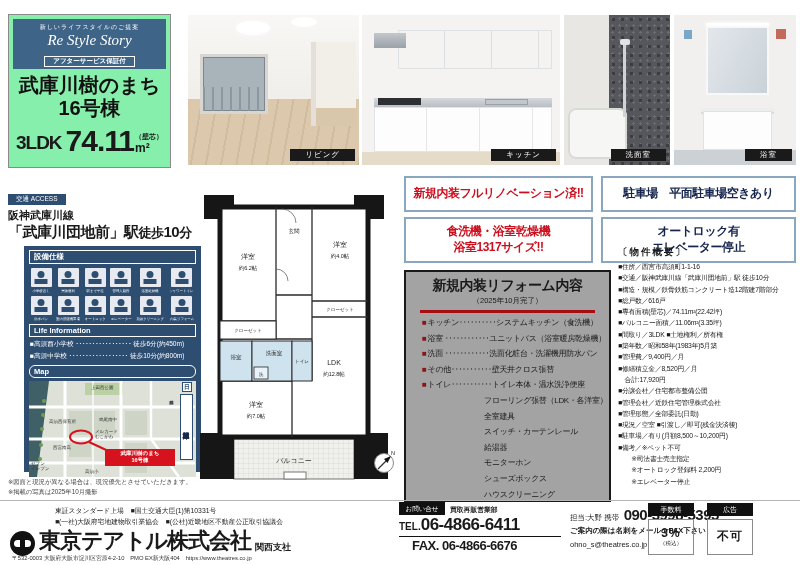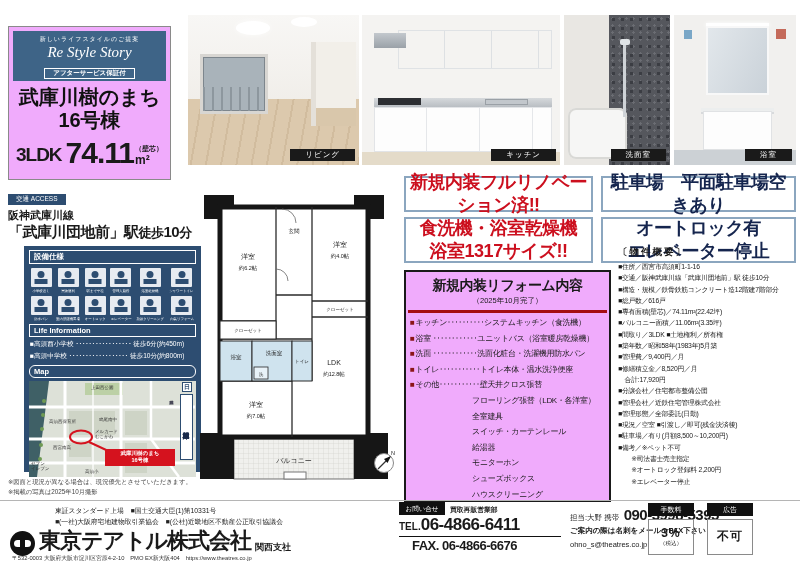--- a/index.html
+++ b/index.html
@@ -1,21 +1,21 @@
 <!DOCTYPE html>
 <html><head>
 <meta charset="utf-8">
 <style>
   html,body{margin:0;padding:0;background:#888;}
   #page{position:relative;width:800px;height:565px;background:#fff;margin:0 auto;
         font-family:"Liberation Sans","DejaVu Sans",sans-serif;color:#1a1a1a;overflow:hidden;}
   *{box-sizing:border-box;}
 
   
-  .head-card{position:absolute;left:8px;top:14px;width:163px;height:154px;background:#f0abfc;border:1px solid #8a8a8a;margin-top:12px;}
+  .head-card{position:absolute;left:8px;top:14px;width:163px;height:154px;background:#86efac;border:1px solid #8a8a8a;}
   .blue-box{height:50px;background:#3e6487;margin:4px;text-align:center;padding-top:4px;color:#fff;}
   .tagline{font-size:6px;letter-spacing:1px;}
   .brand{font-family:"Liberation Serif","DejaVu Serif",serif;font-style:italic;font-size:15px;line-height:1.1;}
   .after-badge{display:inline-block;border:1px solid #fff;font-size:6.5px;font-weight:bold;padding:0 8px;margin-top:2px;}
   .prop-title{font-size:20px;font-weight:bold;text-align:center;line-height:1.15;margin-top:5px;color:#111;}
   .spec-row{display:flex;justify-content:center;align-items:flex-end;margin-top:9px;}
   .spec-ldk{font-size:19px;font-weight:bold;letter-spacing:-1px;}
   .spec-area{font-size:30px;font-weight:bold;letter-spacing:-1px;line-height:.82;margin-left:4px;}
   .spec-col{display:flex;flex-direction:column;align-items:flex-start;margin-left:1px;}
   .spec-note{font-size:7px;font-weight:bold;}
@@ -93,25 +93,25 @@
   
   .fp{position:absolute;left:188px;top:173px;width:212px;height:328px;}
   .fp-t{font-size:7px;fill:#222;}
   .fp-ts{font-size:5.5px;fill:#222;}
   .fp-tx{font-size:4.5px;fill:#222;}
 
   
   .hl-grid{position:absolute;left:404px;top:176px;width:392px;display:grid;
            grid-template-columns:189px 195px;grid-template-rows:36px 46px;gap:5px 8px;}
   .hl-box{border:2px solid #8ba6bf;background:#fff;display:flex;align-items:center;justify-content:center;
-          text-align:center;font-weight:bold;font-size:18px;white-space:pre-line;line-height:1.3;letter-spacing:-.5px;}
+          text-align:center;font-weight:bold;font-size:12px;white-space:pre-line;line-height:1.3;letter-spacing:-.5px;}
   .hl-box[data-tone="red"]{color:#cc0f1e;}
   .hl-box[data-tone="navy"]{color:#15254e;}
 
-  .reform{position:absolute;left:404px;top:270px;width:207px;height:232px;border:2px solid #1a1a1a;background:#f0abfc;padding:5px 4px;}
+  .reform{position:absolute;left:404px;top:270px;width:207px;height:232px;border:2px solid #1a1a1a;background:#a3a3a3;padding:5px 16px;}
   .reform-title{font-size:14px;font-weight:bold;text-align:center;letter-spacing:-.5px;}
   .reform-sub{font-size:7.5px;text-align:center;margin-top:1px;}
   .reform-rule{height:3px;background:#a50d12;margin:4px -2px 2px;}
   .r-item,.r-extra{font-size:8px;line-height:15.6px;white-space:nowrap;letter-spacing:-.3px;}
   .r-bullet{color:#8b1518;margin-right:1px;}
   .r-extra{padding-left:62px;}
 
   .outline{position:absolute;left:618px;top:246px;width:180px;}
   .outline-title{font-size:9.5px;font-weight:bold;letter-spacing:2px;margin-bottom:2px;}
   .o-item{font-size:6.8px;line-height:11.3px;white-space:nowrap;letter-spacing:-.2px;}
@@ -425,23 +425,23 @@
     <div class="reform-sub">（2025年10月完了）</div>
     <div class="reform-rule"></div>
     <div>
 
         <div class="r-item"><span class="r-bullet">■</span><span>キッチン･･････････システムキッチン（食洗機）</span></div>
 
         <div class="r-item"><span class="r-bullet">■</span><span>浴室 ････････････ユニットバス（浴室暖房乾燥機）</span></div>
 
         <div class="r-item"><span class="r-bullet">■</span><span>洗面 ････････････洗面化粧台・洗濯機用防水パン</span></div>
 
+        <div class="r-item"><span class="r-bullet">■</span><span>その他･･･････････壁天井クロス張替</span></div>
+
         <div class="r-item"><span class="r-bullet">■</span><span>トイレ･･･････････トイレ本体・温水洗浄便座</span></div>
-
-        <div class="r-item"><span class="r-bullet">■</span><span>その他･･･････････壁天井クロス張替</span></div>
       </div>
     <div>
 
     <div class="r-extra">フローリング張替（LDK・各洋室）</div>
         <div class="r-extra">全室建具</div>
         <div class="r-extra">スイッチ・カーテンレール</div>
         <div class="r-extra">給湯器</div>
         <div class="r-extra">モニターホン</div>
         <div class="r-extra">シューズボックス</div>
         <div class="r-extra">ハウスクリーニング</div>

